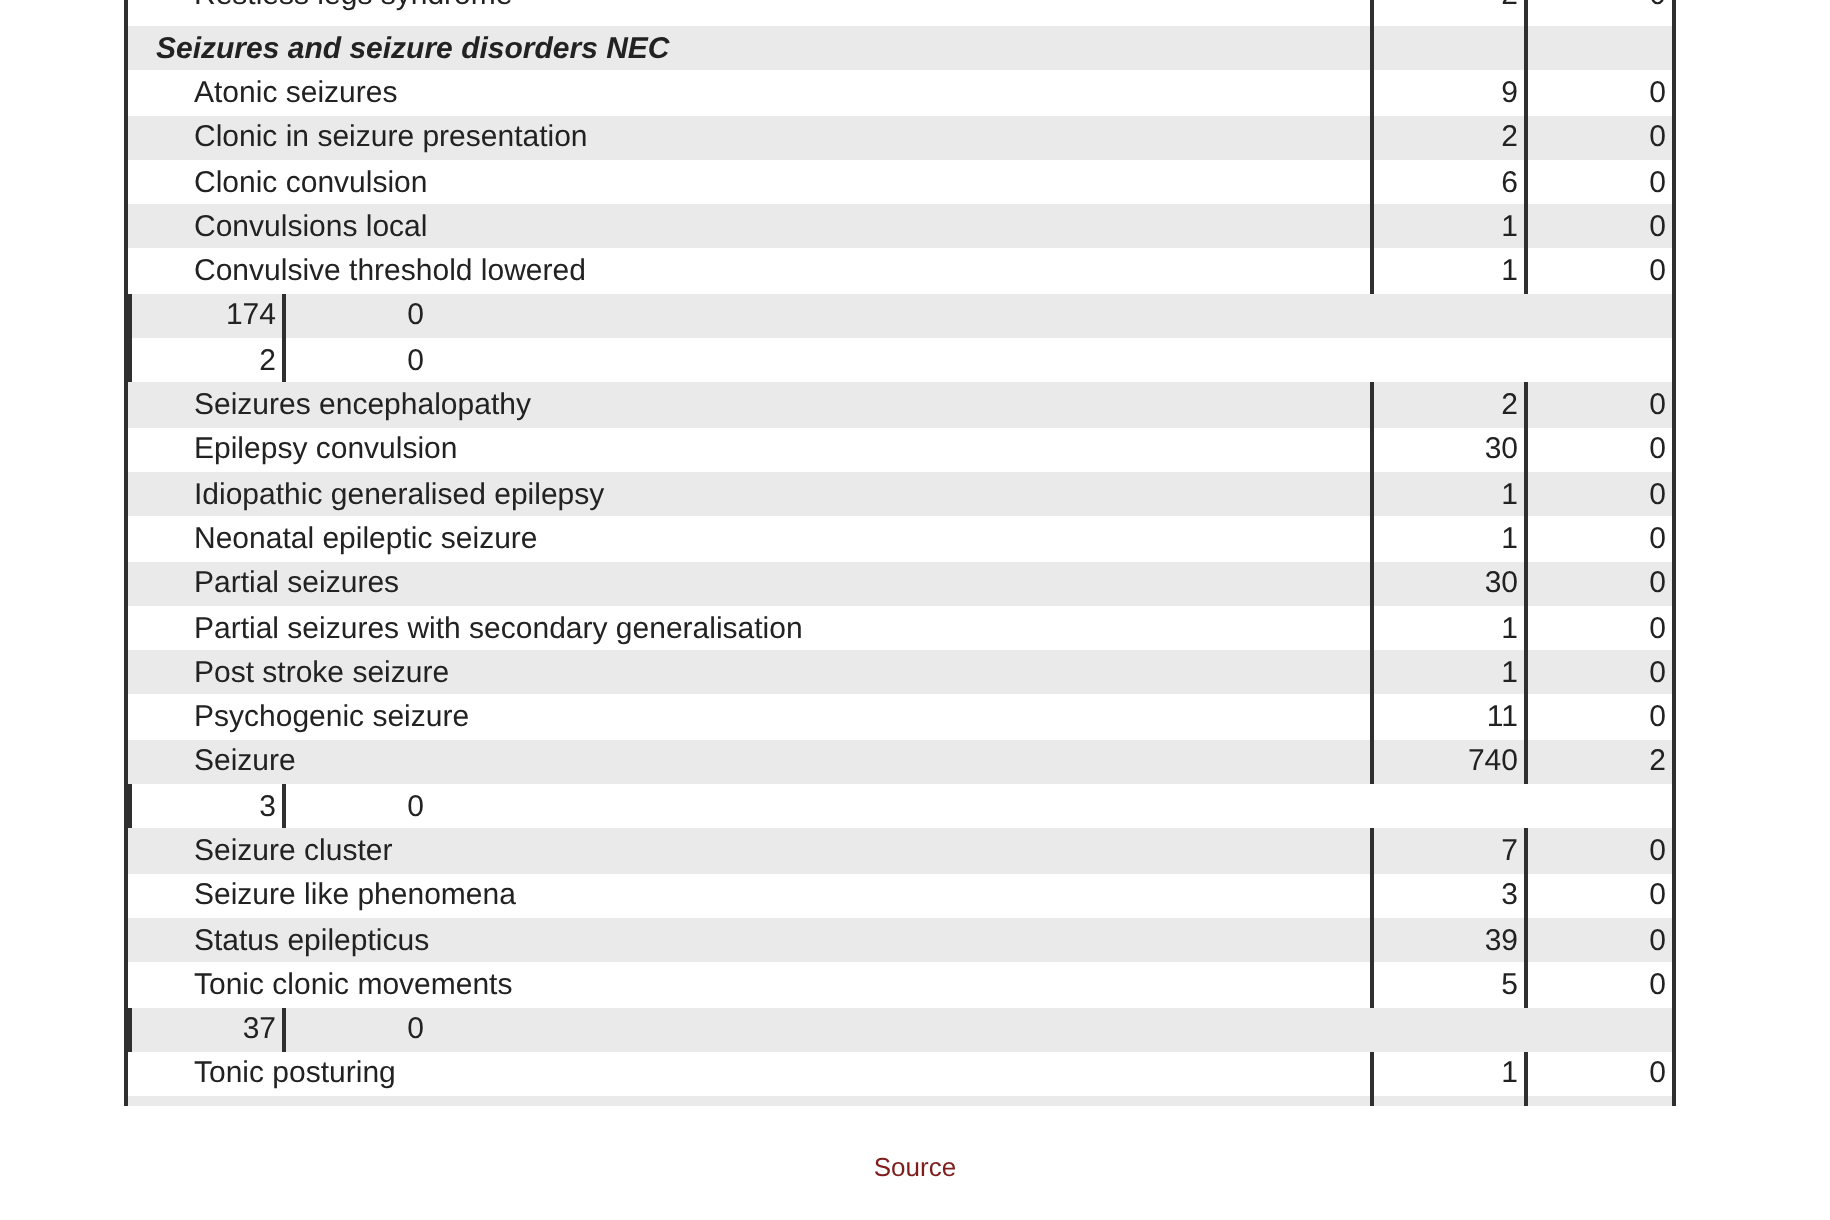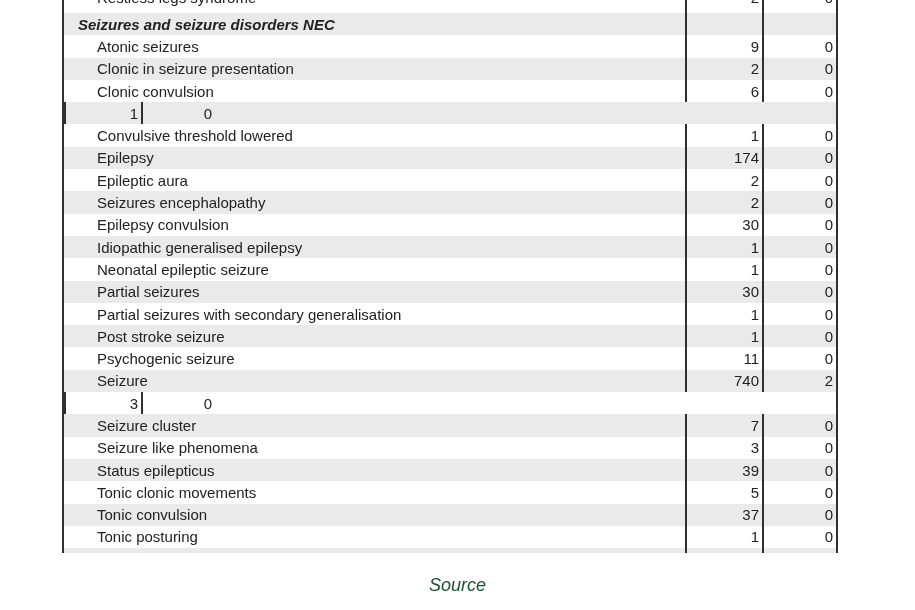--- a/index.html
+++ b/index.html
@@ -63,23 +63,22 @@
     line-height: 18px;
   }
   .footer-source {
     position: absolute;
     left: 0;
     top: 575px;
     width: 100%;
     text-align: center;
   }
   .footer-source a {
-    font-style: italic;
-    font-size: 18px;
-    color: #14532d;
+    font-size: 13px;
+    color: #7f1d1d;
     text-decoration: none;
     cursor: pointer;
   }
 </style>
 </head>
 <body>
 
 <div class="page">
 
   <div class="table-wrap">
@@ -132,53 +131,50 @@
           <span class="txt">Clonic convulsion</span>
         </div>
       <div class="cell num c1">
           <span class="txt">6</span>
         </div>
       <div class="cell num c2">
           <span class="txt">0</span>
         </div>
     </div>
       <div class="row term shaded">
+      <div class="cell label">
+          <span class="txt">Convulsions local</span>
+        </div>
       <div class="cell num c1">
           <span class="txt">1</span>
         </div>
       <div class="cell num c2">
           <span class="txt">0</span>
         </div>
     </div>
       <div class="row term">
       <div class="cell label">
           <span class="txt">Convulsive threshold lowered</span>
         </div>
       <div class="cell num c1">
           <span class="txt">1</span>
         </div>
       <div class="cell num c2">
           <span class="txt">0</span>
         </div>
     </div>
       <div class="row term shaded">
-      <div class="cell label">
-          <span class="txt">Epilepsy</span>
-        </div>
       <div class="cell num c1">
           <span class="txt">174</span>
         </div>
       <div class="cell num c2">
           <span class="txt">0</span>
         </div>
     </div>
       <div class="row term">
-      <div class="cell label">
-          <span class="txt">Epileptic aura</span>
-        </div>
       <div class="cell num c1">
           <span class="txt">2</span>
         </div>
       <div class="cell num c2">
           <span class="txt">0</span>
         </div>
     </div>
       <div class="row term shaded">
       <div class="cell label">
           <span class="txt">Seizures encephalopathy</span>
@@ -324,23 +320,20 @@
           <span class="txt">Tonic clonic movements</span>
         </div>
       <div class="cell num c1">
           <span class="txt">5</span>
         </div>
       <div class="cell num c2">
           <span class="txt">0</span>
         </div>
     </div>
       <div class="row term shaded">
-      <div class="cell label">
-          <span class="txt">Tonic convulsion</span>
-        </div>
       <div class="cell num c1">
           <span class="txt">37</span>
         </div>
       <div class="cell num c2">
           <span class="txt">0</span>
         </div>
     </div>
       <div class="row term">
       <div class="cell label">
           <span class="txt">Tonic posturing</span>

